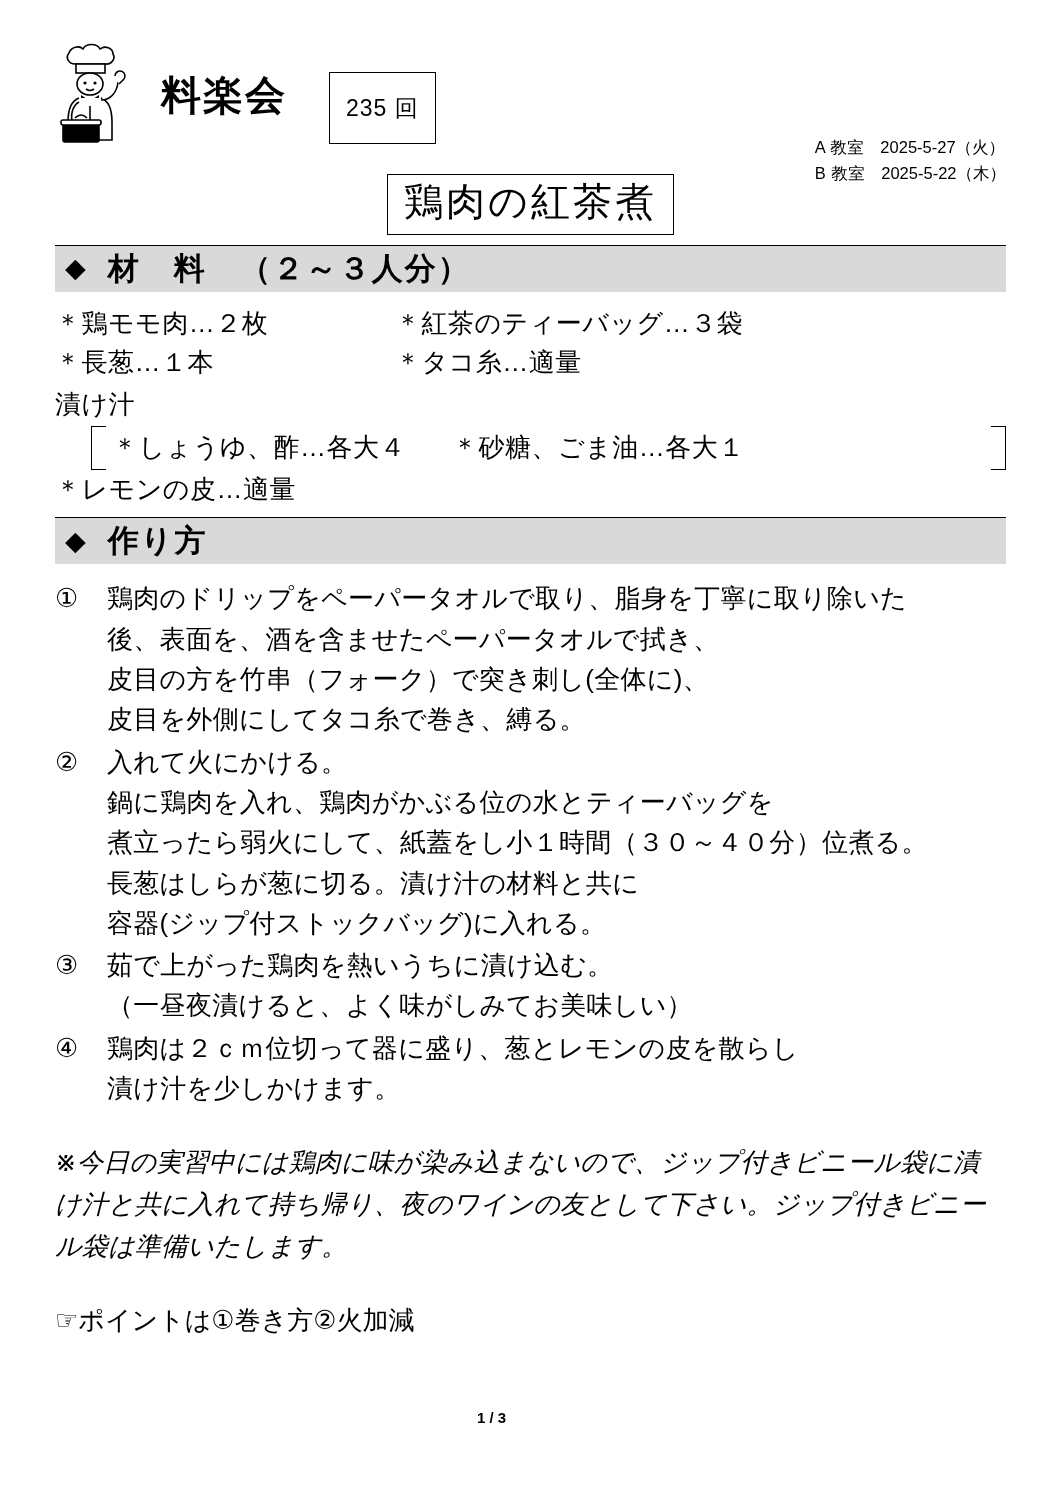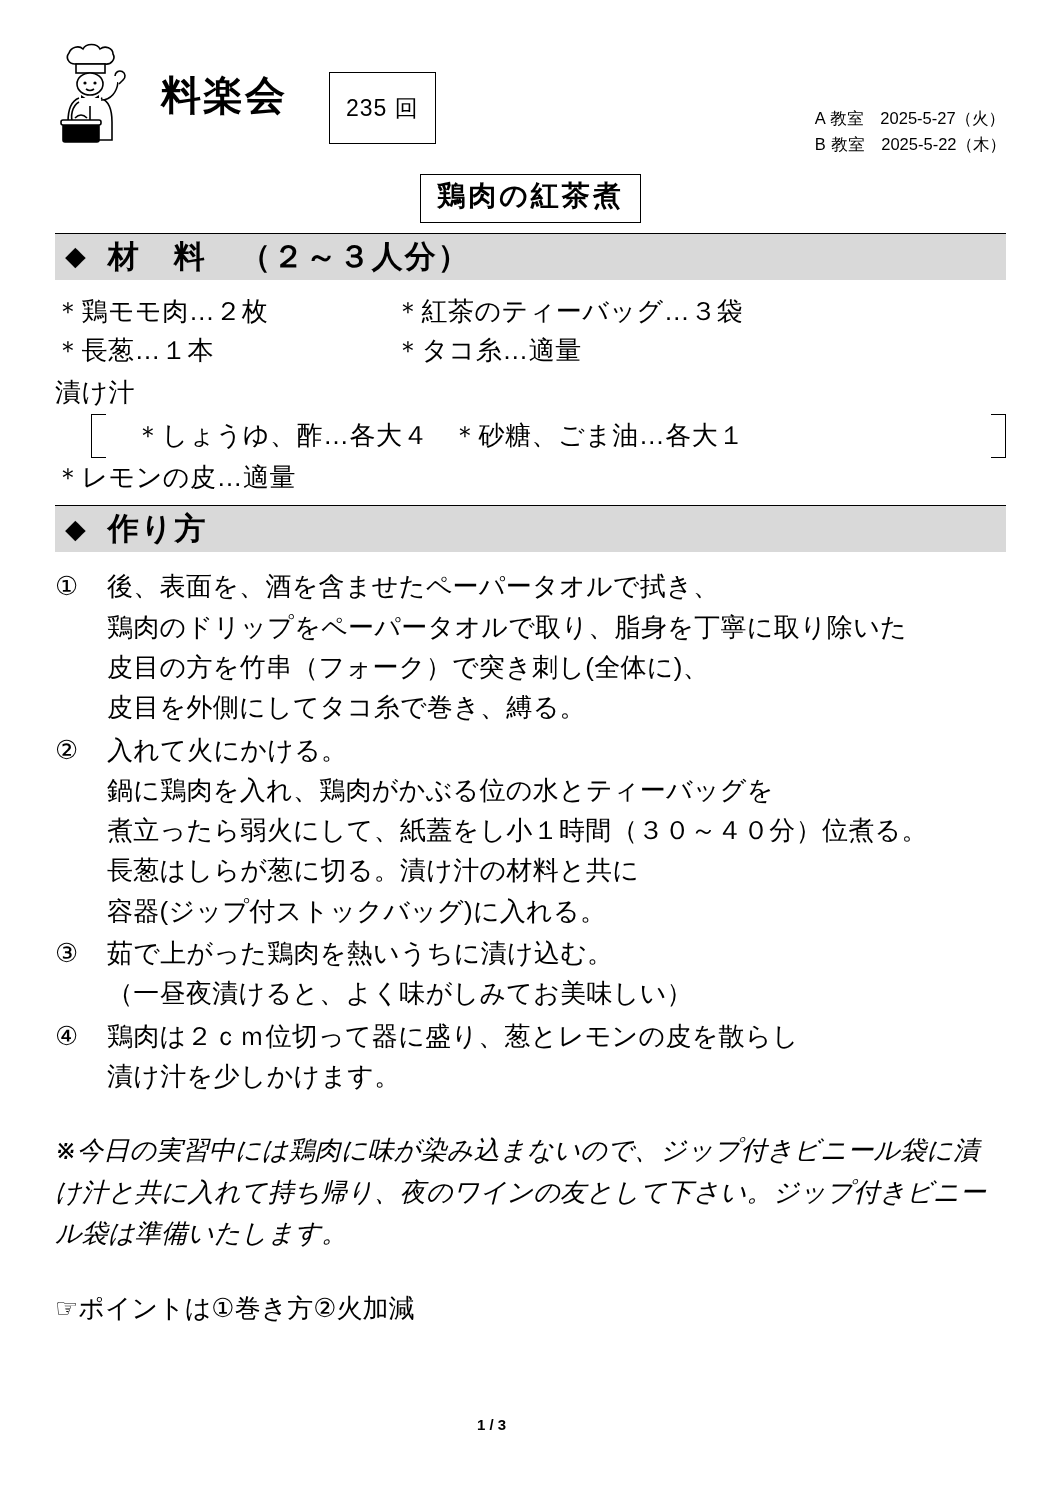--- a/index.html
+++ b/index.html
@@ -53,40 +53,40 @@
     margin-top: 32px;
     margin-left: 28px;
     height: 30px;
     display: flex;
     align-items: center;
     letter-spacing: 1px;
   }
   .class-dates {
     position: absolute;
     right: 0;
-    top: 66px;
+    top: 95px;
     font-size: 16.5px;
     line-height: 1.55;
     text-align: left;
     white-space: nowrap;
   }
   .class-dates span.lbl { letter-spacing: 0.5px; }
   .class-dates .dt { margin-left: 16px; }
 
   
   .recipe-title-wrap {
     text-align: center;
     margin-top: 14px;
     margin-bottom: 10px;
   }
   .recipe-title {
     display: inline-block;
     border: 1.5px solid #000;
-    font-size: 28px;
-    font-weight: bold;
+    font-size: 39px;
+    font-weight: normal;
     padding: 6px 16px 10px 16px;
     letter-spacing: 3px;
     line-height: 1.1;
     text-align: center;
   }
 
   
   .section-bar {
     background: #d9d9d9;
     border-top: 1.5px solid #000;
@@ -120,21 +120,20 @@
   }
   .ing-col-a { width: 300px; flex: 0 0 300px; }
   .ing-col-b { flex: 1 1 auto; }
   .sub-head { margin-top: 2px; }
   .bracket-group {
     display: flex;
     align-items: stretch;
     margin-left: 36px;
     margin-top: 2px;
     position: relative;
-    text-align: center;
   }
   .bracket-left, .bracket-right {
     width: 14px;
     border-top: 1.5px solid #000;
     border-bottom: 1.5px solid #000;
     flex: 0 0 14px;
   }
   .bracket-left { border-left: 1.5px solid #000; }
   .bracket-right { border-right: 1.5px solid #000; }
   .bracket-inner {
@@ -169,21 +168,21 @@
     letter-spacing: 0.2px;
     font-style: italic;
   }
   .point {
     margin-top: 36px;
     font-size: 26px;
   }
 
   .page-number {
     position: absolute;
-    bottom: 67px;
+    bottom: 74px;
     left: 0;
     width: 983px;
     text-align: center;
     font-size: 15px;
     font-weight: bold;
   }
 
   
   .chef-logo svg { display: block; }
 </style>
@@ -276,22 +275,22 @@
   <div class="section-bar">
     <span class="diamond">◆</span>
     <span class="section-label">作り方</span>
   </div>
 
   <div class="steps">
 
     <div class="step">
       <div class="step-num">①</div>
       <div class="step-body">
+        <div class="step-line">鶏肉のドリップをペーパータオルで取り、脂身を丁寧に取り除いた</div>
         <div class="step-line">後、表面を、酒を含ませたペーパータオルで拭き、</div>
-        <div class="step-line">鶏肉のドリップをペーパータオルで取り、脂身を丁寧に取り除いた</div>
         <div class="step-line">皮目の方を竹串（フォーク）で突き刺し(全体に)、</div>
         <div class="step-line">皮目を外側にしてタコ糸で巻き、縛る。</div>
       </div>
     </div>
 
     <div class="step">
       <div class="step-num">②</div>
       <div class="step-body">
         <div class="step-line">入れて火にかける。</div>
         <div class="step-line">鍋に鶏肉を入れ、鶏肉がかぶる位の水とティーバッグを</div>

